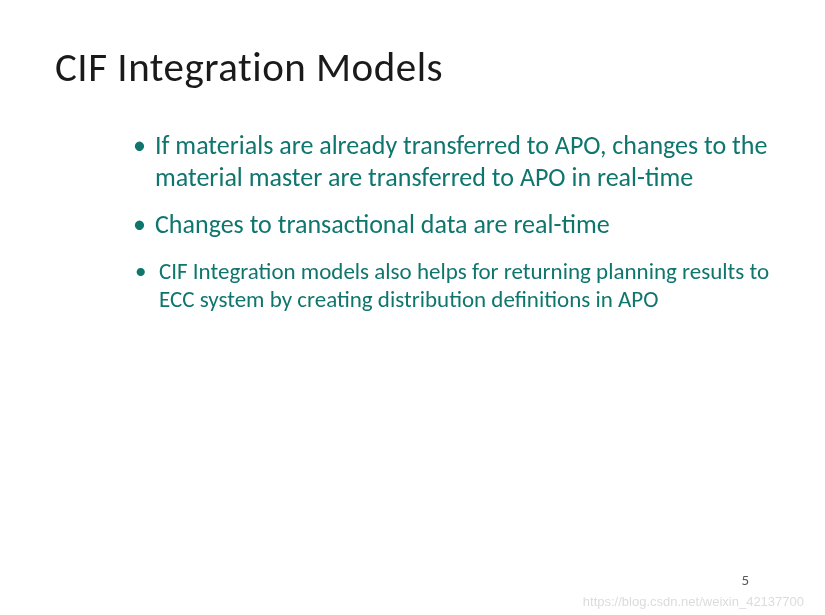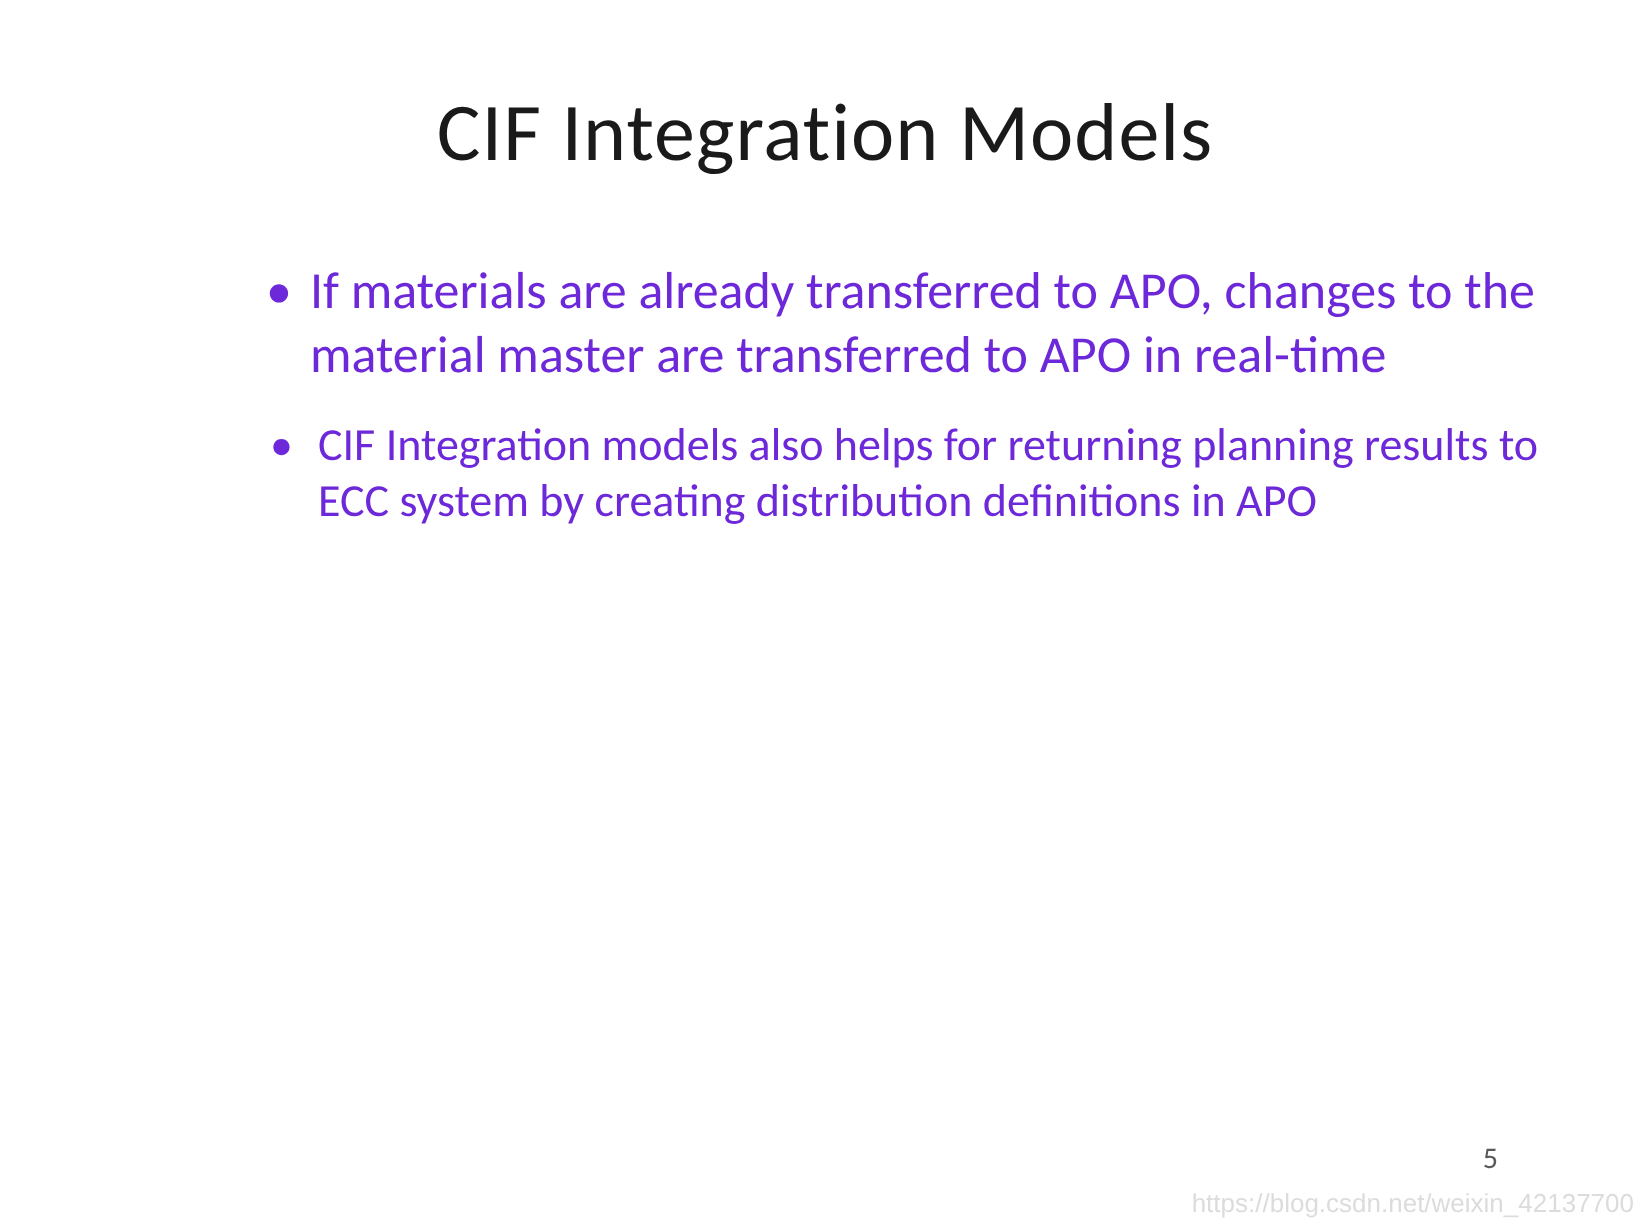--- a/index.html
+++ b/index.html
@@ -18,32 +18,31 @@
     }
     .slide {
       padding: 42px 55px 0 55px;
     }
     .title {
       font-size: 41px;
       font-weight: 300;
       letter-spacing: 0.5px;
       margin-bottom: 38px;
       color: #1a1a1a;
-      text-align: center;
     }
     .bullet-list {
       list-style: none;
       padding-left: 78px;
     }
     .bullet-list li {
       position: relative;
       font-size: 26px;
       line-height: 1.22;
       margin-bottom: 16px;
-      color: #6d28d9;
+      color: #0f766e;
       padding-left: 22px;
       font-weight: 400;
     }
     .bullet-list li::before {
       content: "•";
       position: absolute;
       left: 0;
       top: 0;
       font-size: 26px;
     }
@@ -59,31 +58,32 @@
     .page-number {
       position: absolute;
       bottom: 26px;
       right: 76px;
       font-size: 15px;
       color: #595959;
     }
     .watermark {
       position: absolute;
       bottom: 6px;
-      right: 8px;
+      right: 21px;
       font-size: 13px;
       color: #dcdcdc;
       font-family: Arial, sans-serif;
     }
   </style>
 </head>
 <body>
 
 <div class="slide">
   <h1 class="title">CIF Integration Models</h1>
   <ul class="bullet-list">
     <li>If materials are already transferred to APO, changes to the material master are transferred to APO in real-time</li>
+    <li>Changes to transactional data are real-time</li>
     <li class="smaller">CIF  Integration models also helps for returning planning results to ECC system by creating distribution definitions in APO</li>
   </ul>
 </div>
 
 <div class="page-number">5</div>
 <div class="watermark">https://blog.csdn.net/weixin_42137700</div>
 
 </body></html>

